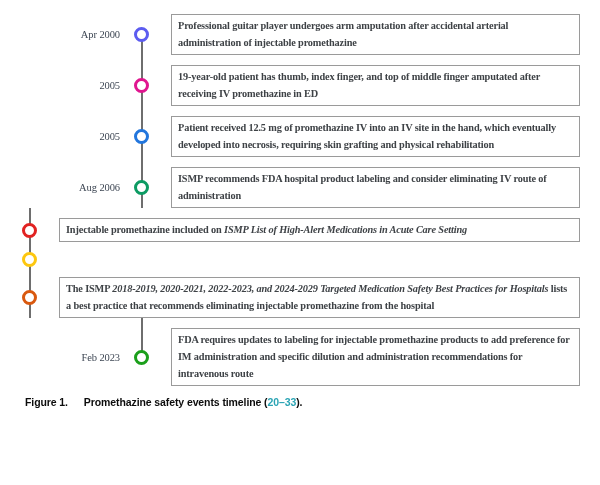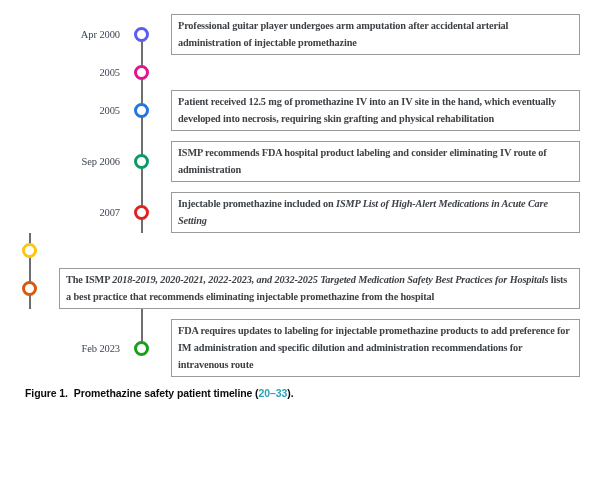--- a/index.html
+++ b/index.html
@@ -73,21 +73,21 @@
     margin-left: 8px;
   }
   .caption {
     margin: 5px 8px 0 8px;
     color: #0c0c0c;
     font-weight: 700;
     font-size: 10.5px;
     line-height: 12.5px;
     letter-spacing: -0.1px;
   }
-  .cap-label { margin-right: 6px; padding-left: 17px; }
+  .cap-label { margin-right: 16px; padding-left: 17px; }
   .cap-ref { }
 </style>
 </head>
 <body>
 
 <div class="figure-wrap">
 
   <div class="timeline">
     <div class="t-row">
       <div class="date-col">Apr 2000</div>
@@ -99,46 +99,48 @@
         <span><span>Professional guitar player undergoes arm amputation after accidental arterial administration of injectable promethazine</span></span>
       </div>
     </div>
 
     <div class="t-row">
       <div class="date-col">2005</div>
       <div class="node-col">
         <div class="node-line"></div>
         <div class="marker" style="border-color: rgb(224, 22, 143);"></div>
       </div>
+      <div class="box-col">
+        <span><span>19-year-old patient has thumb, index finger, and top of middle finger amputated after receiving IV promethazine in ED</span></span>
+      </div>
     </div>
 
     <div class="t-row">
       <div class="date-col">2005</div>
       <div class="node-col">
         <div class="node-line"></div>
         <div class="marker" style="border-color: rgb(34, 118, 221);"></div>
       </div>
       <div class="box-col">
         <span><span>Patient received 12.5 mg of promethazine IV into an IV site in the hand, which eventually developed into necrosis, requiring skin grafting and physical rehabilitation</span></span>
       </div>
     </div>
 
     <div class="t-row">
-      <div class="date-col">Sep 2006</div>
+      <div class="date-col">Aug 2006</div>
       <div class="node-col">
         <div class="node-line"></div>
         <div class="marker" style="border-color: rgb(13, 155, 99);"></div>
       </div>
       <div class="box-col">
         <span><span>ISMP recommends FDA hospital product labeling and consider eliminating IV route of administration</span></span>
       </div>
     </div>
 
     <div class="t-row">
-      <div class="date-col">2007</div>
       <div class="node-col">
         <div class="node-line"></div>
         <div class="marker" style="border-color: rgb(225, 35, 34);"></div>
       </div>
       <div class="box-col">
         <span><span>Injectable promethazine included on </span><span style="font-style: italic;">ISMP List of High-Alert Medications in Acute Care Setting</span></span>
       </div>
     </div>
 
     <div class="t-row">
@@ -147,36 +149,36 @@
         <div class="marker" style="border-color: rgb(253, 199, 15);"></div>
       </div>
     </div>
 
     <div class="t-row">
       <div class="node-col">
         <div class="node-line"></div>
         <div class="marker" style="border-color: rgb(217, 89, 15);"></div>
       </div>
       <div class="box-col">
-        <span><span>The ISMP </span><span style="font-style: italic;">2018-2019, 2020-2021, 2022-2023, and 2032-2025 Targeted Medication Safety Best Practices for Hospitals</span><span> lists a best practice that recommends eliminating injectable promethazine from the hospital</span></span>
+        <span><span>The ISMP </span><span style="font-style: italic;">2018-2019, 2020-2021, 2022-2023, and 2024-2029 Targeted Medication Safety Best Practices for Hospitals</span><span> lists a best practice that recommends eliminating injectable promethazine from the hospital</span></span>
       </div>
     </div>
 
     <div class="t-row">
       <div class="date-col">Feb 2023</div>
       <div class="node-col">
         <div class="node-line"></div>
         <div class="marker" style="border-color: rgb(27, 159, 27);"></div>
       </div>
       <div class="box-col">
         <span><span>FDA requires updates to labeling for injectable promethazine products to add preference for IM administration and specific dilution and administration recommendations for intravenous route</span></span>
       </div>
     </div>
   </div>
 
   <div class="caption">
     <div>
-      <span class="cap-label">Figure 1.</span><span>Promethazine safety patient timeline (</span><span class="cap-ref" style="color: rgb(42, 164, 180);">20–33</span><span>).</span>
+      <span class="cap-label">Figure 1.</span><span>Promethazine safety events timeline (</span><span class="cap-ref" style="color: rgb(42, 164, 180);">20–33</span><span>).</span>
     </div>
 
   </div>
 
 </div>
 
 </body></html>

